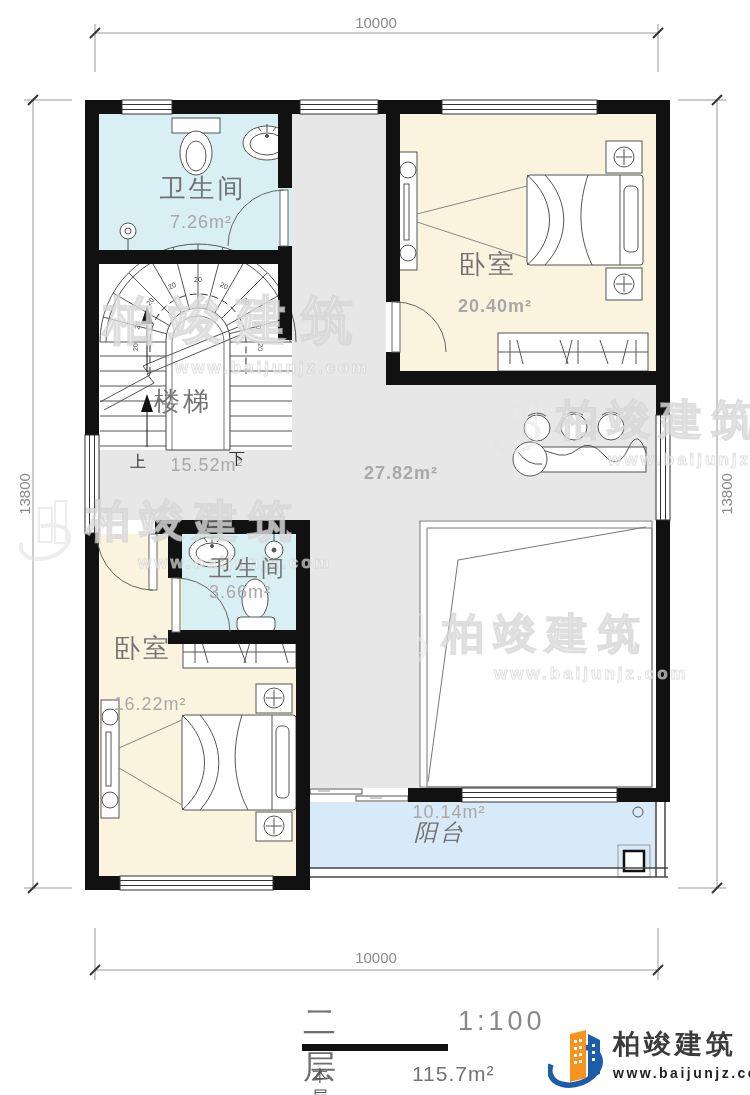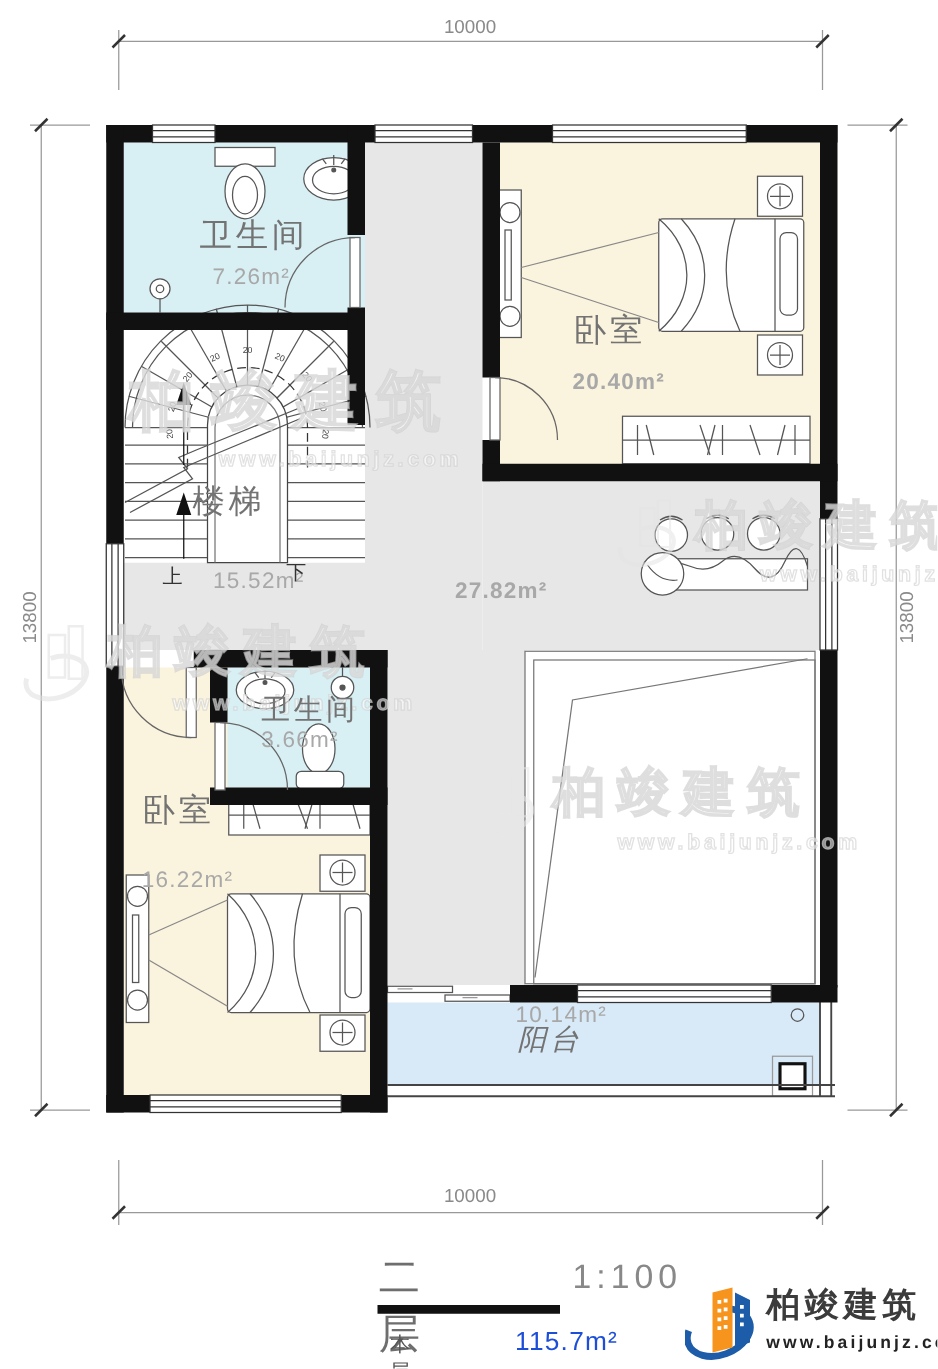--- a/index.html
+++ b/index.html
@@ -20,21 +20,21 @@
       color:rgba(255,255,255,0.55);-webkit-text-stroke:1.4px rgba(205,205,205,0.65);}
   .wm .wm-site{font-weight:bold;font-size:17px;letter-spacing:3px;margin-top:2px;margin-left:52px;
       color:rgba(255,255,255,0.55);-webkit-text-stroke:1px rgba(205,205,205,0.6);}
   .wm-row{display:flex;align-items:flex-start;}
   .wm-glyph{opacity:0.55;margin-right:6px;margin-top:4px;}
   .titleblock{position:absolute;z-index:6;}
   .title-main{position:absolute;left:303px;top:1000px;font-size:33px;letter-spacing:6px;color:#6e6e6e;}
   .title-scale{position:absolute;left:458px;top:1006px;font-size:27px;letter-spacing:4px;color:#888;}
   .title-underline{position:absolute;left:302px;top:1044px;width:146px;height:7px;background:#111;}
   .title-arealabel{position:absolute;left:312px;top:1066px;font-size:16px;color:#555;}
-  .title-areaval{position:absolute;left:412px;top:1062px;font-size:21px;color:#1d4ed8;letter-spacing:1px;}
+  .title-areaval{position:absolute;left:412px;top:1062px;font-size:21px;color:#737373;letter-spacing:1px;}
   .brand{position:absolute;left:548px;top:1026px;display:flex;align-items:flex-start;z-index:6;}
   .brand-text{margin-left:5px;}
   .brand-name{font-size:27px;font-weight:bold;color:#3b3b3b;letter-spacing:4px;}
   .brand-site{font-size:14px;font-weight:bold;color:#222;letter-spacing:2.5px;margin-top:3px;}
 </style>
 </head>
 <body>
 
 <div class="canvas">
 

